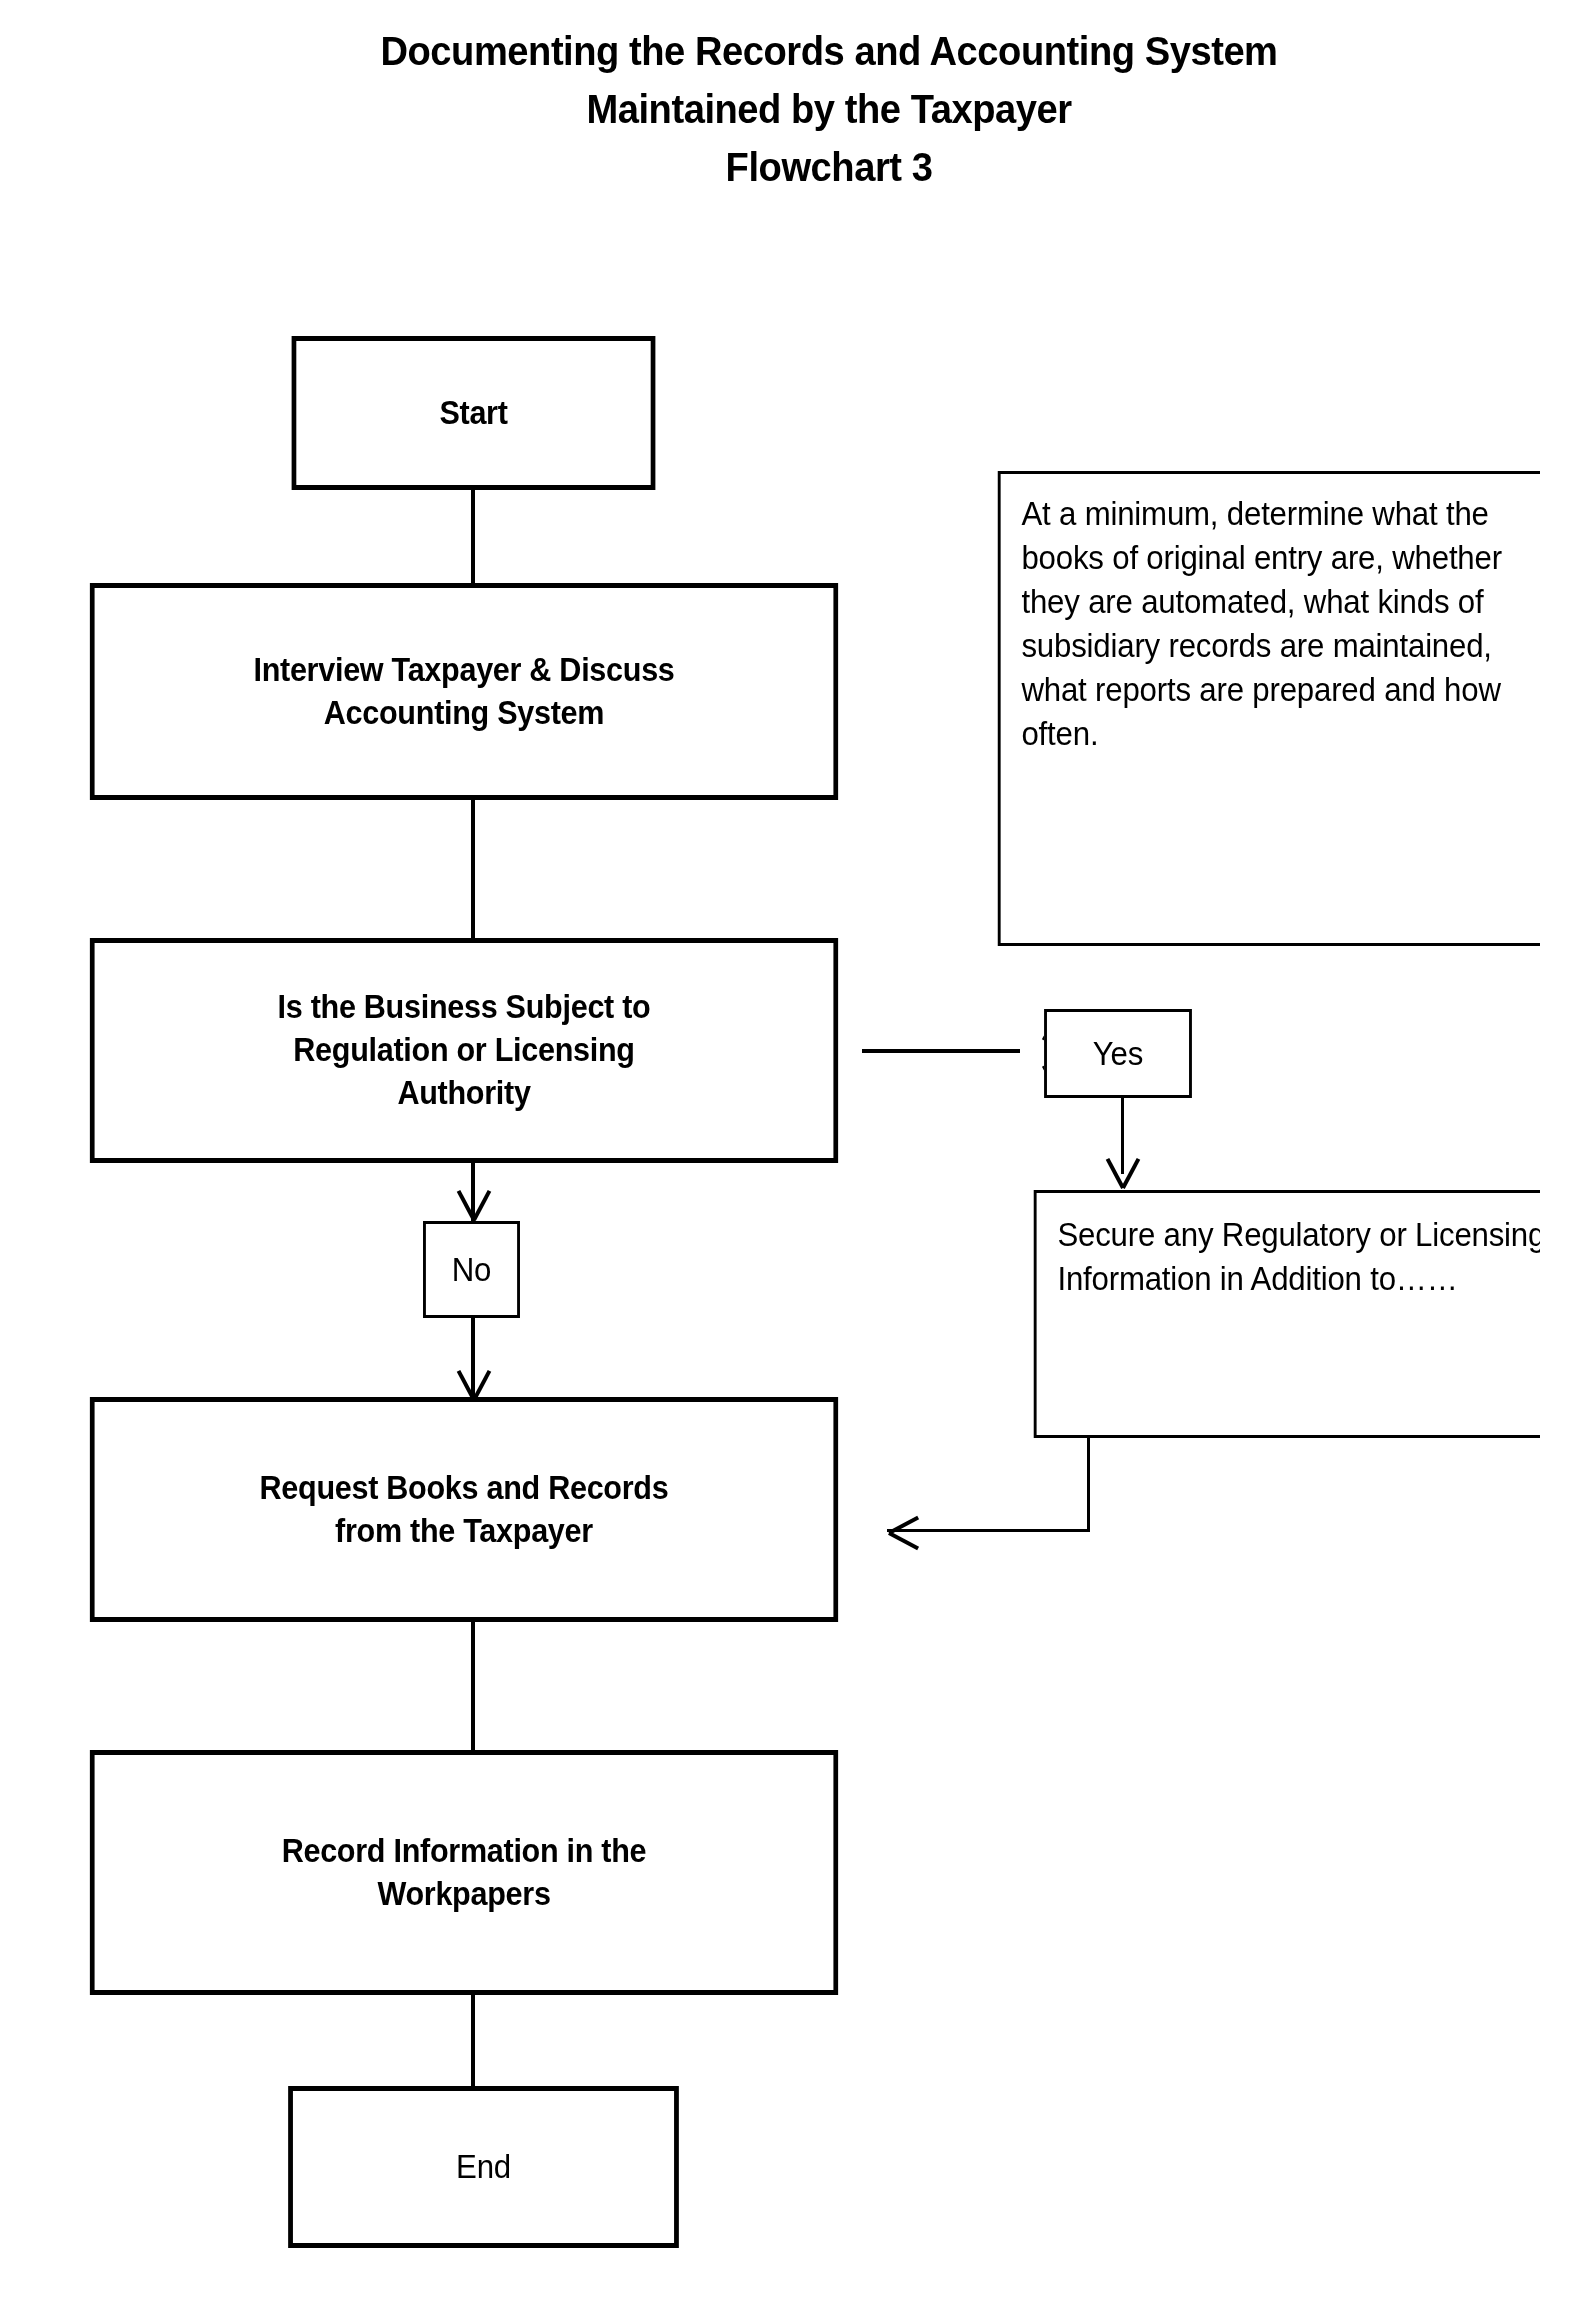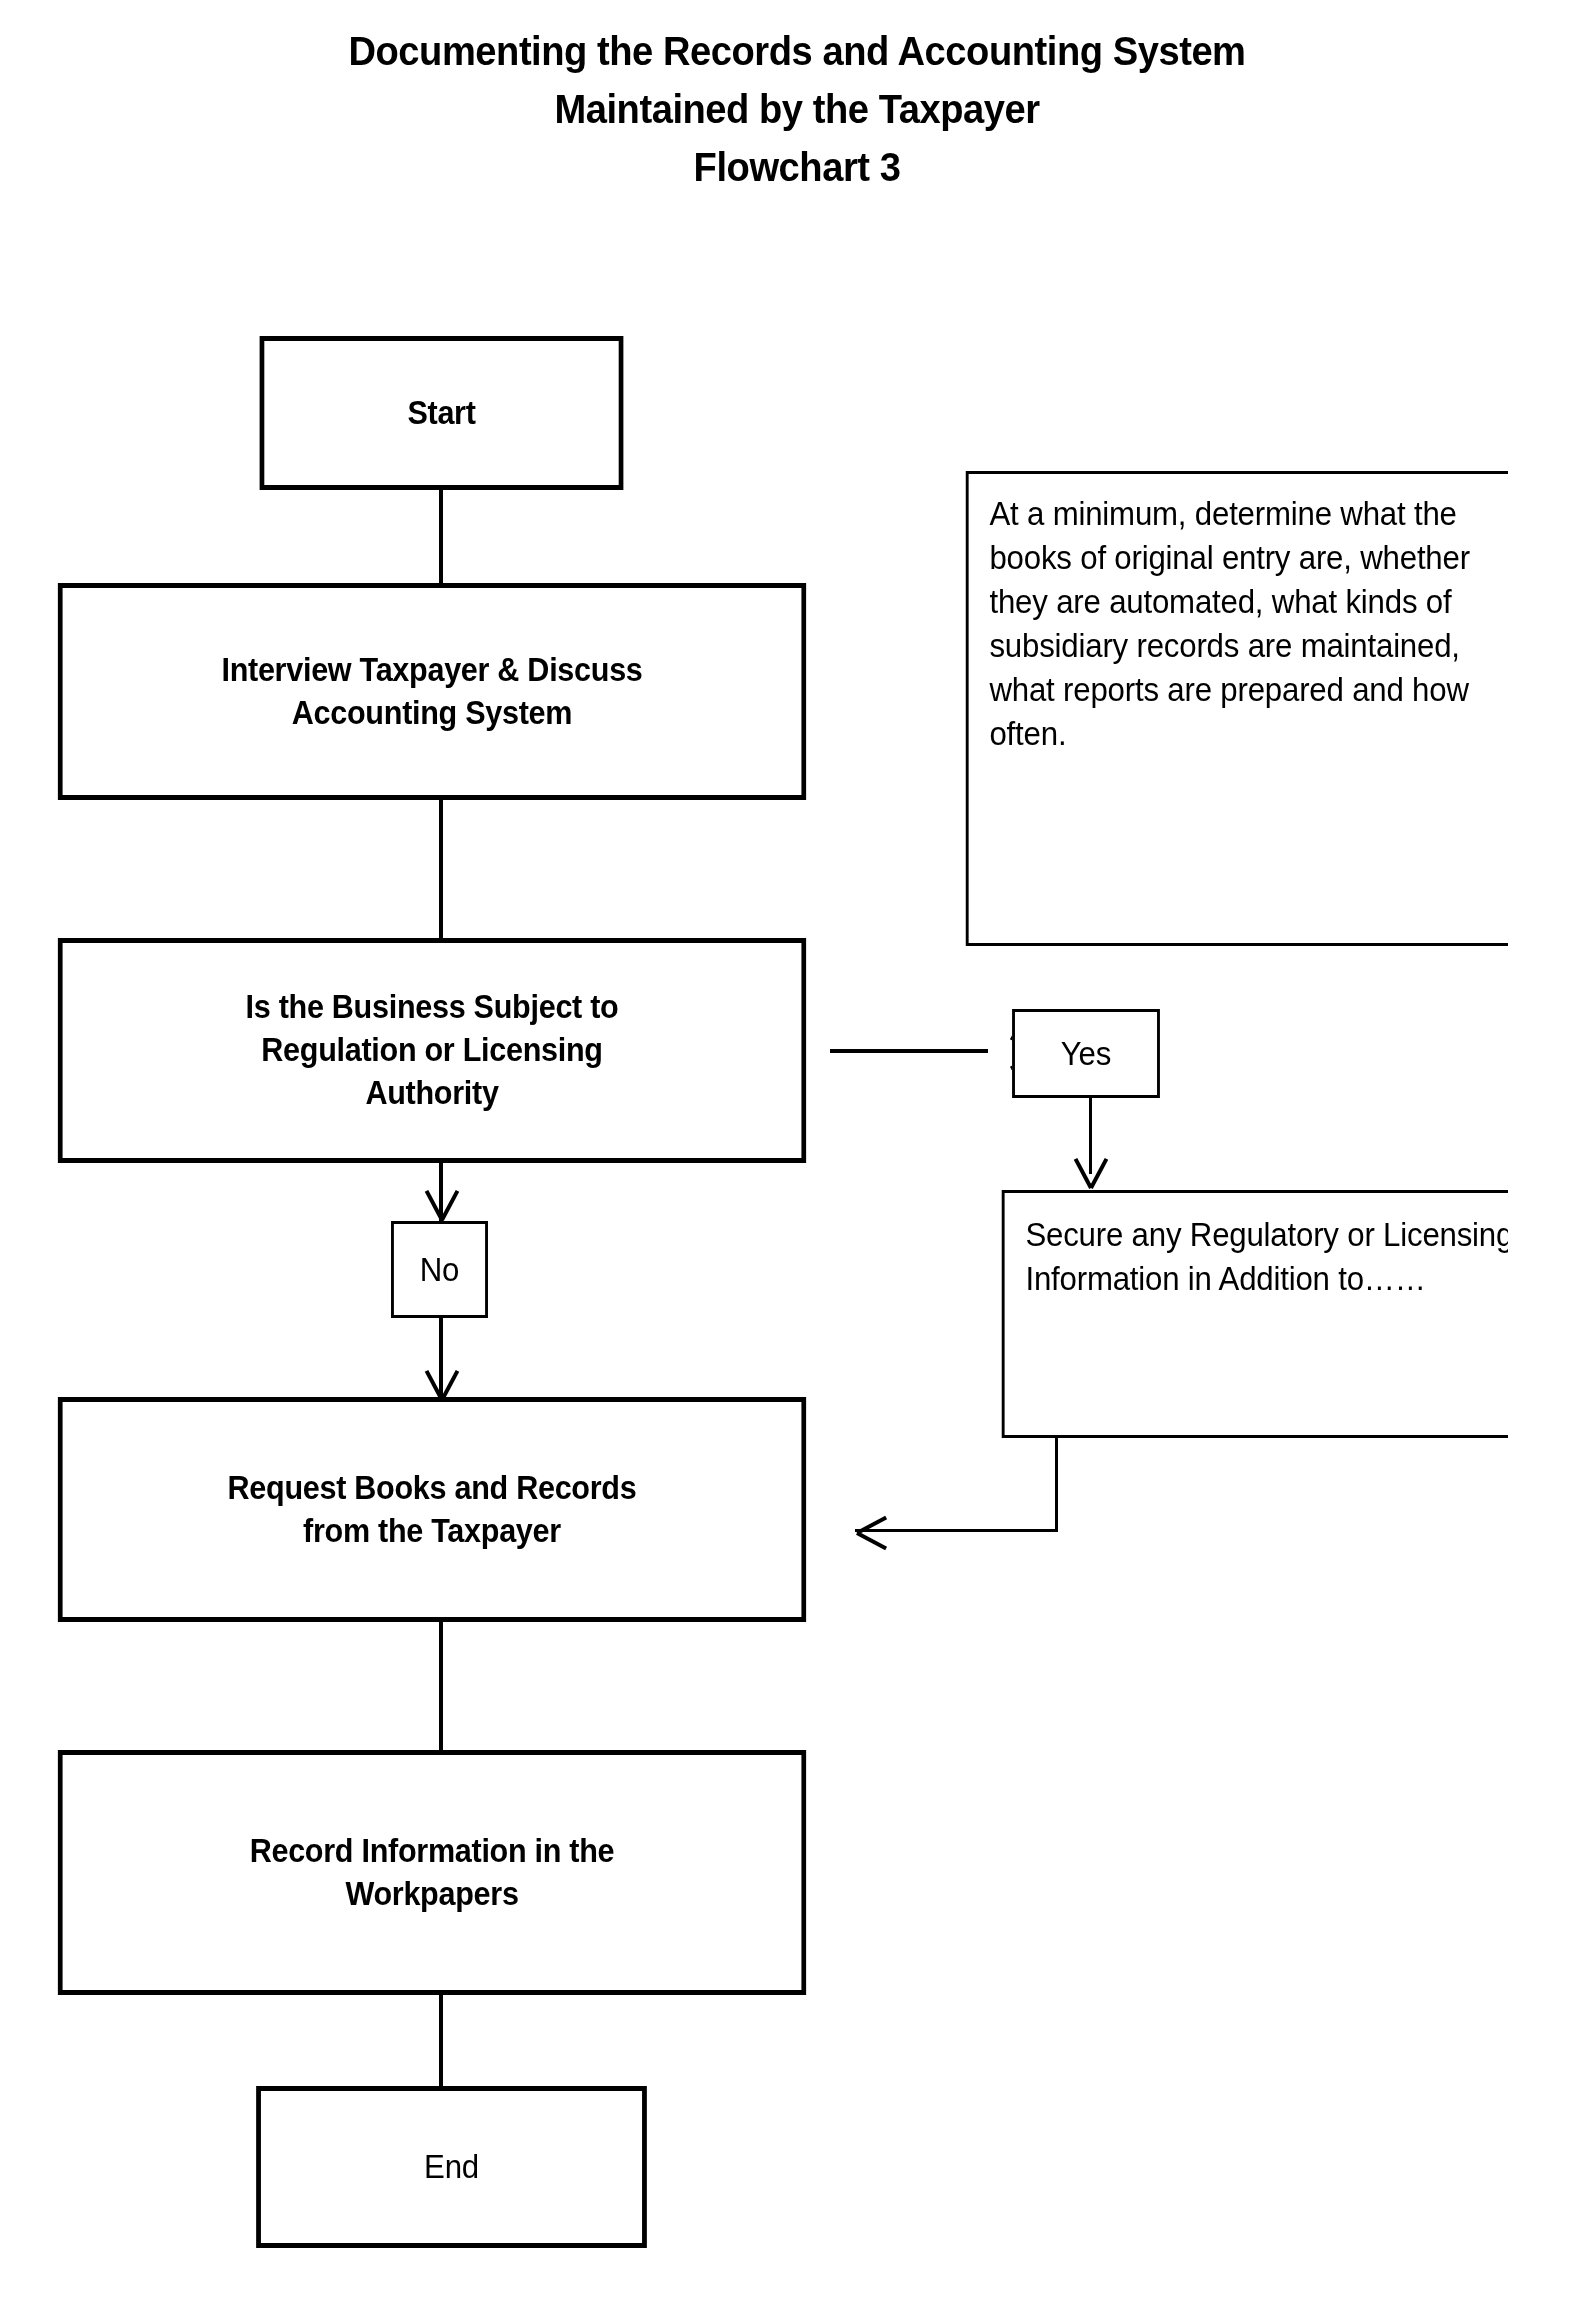--- a/index.html
+++ b/index.html
@@ -8,20 +8,21 @@
     background: #ffffff;
   }
   #page {
     position: relative;
     width: 1508px;
     height: 2305px;
     background: #ffffff;
     overflow: hidden;
     font-family: "Liberation Sans", "DejaVu Sans", sans-serif;
     color: #000000;
+    margin-left: 32px;
   }
 
   
   .title-block {
     position: absolute;
     left: 0;
     top: 21.7px;
     width: 1594px;
     text-align: center;
     font-weight: bold;

